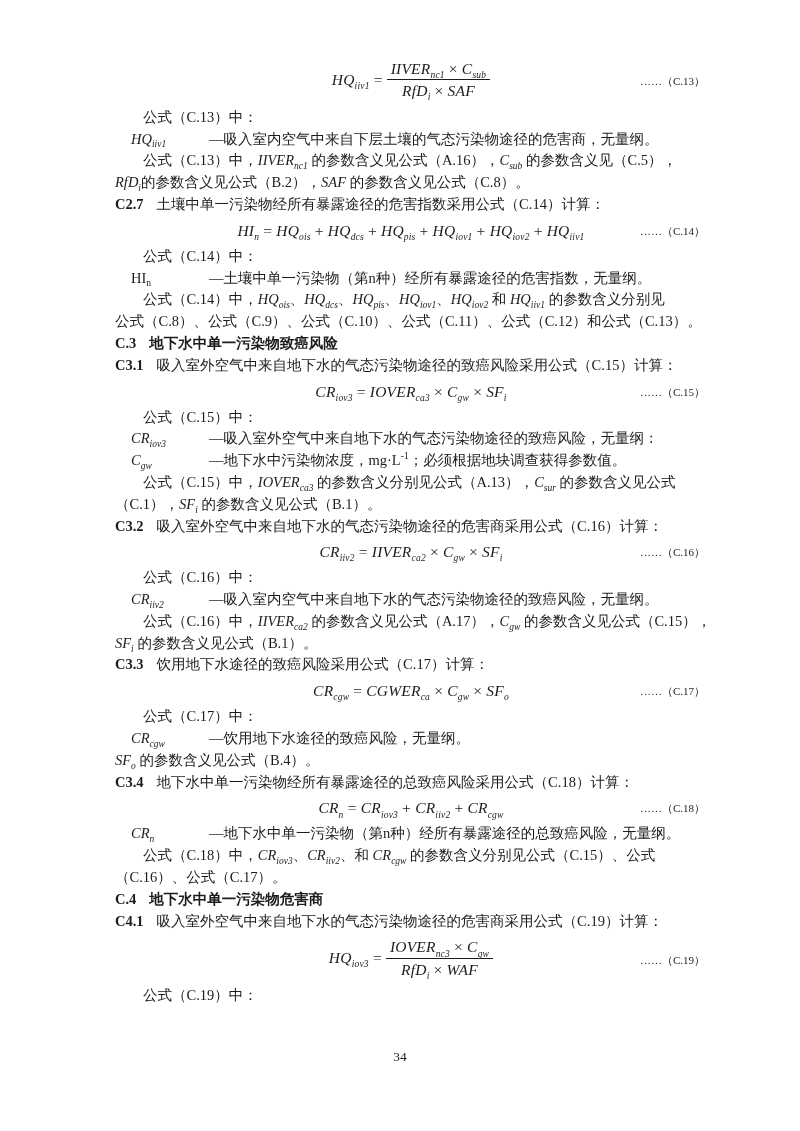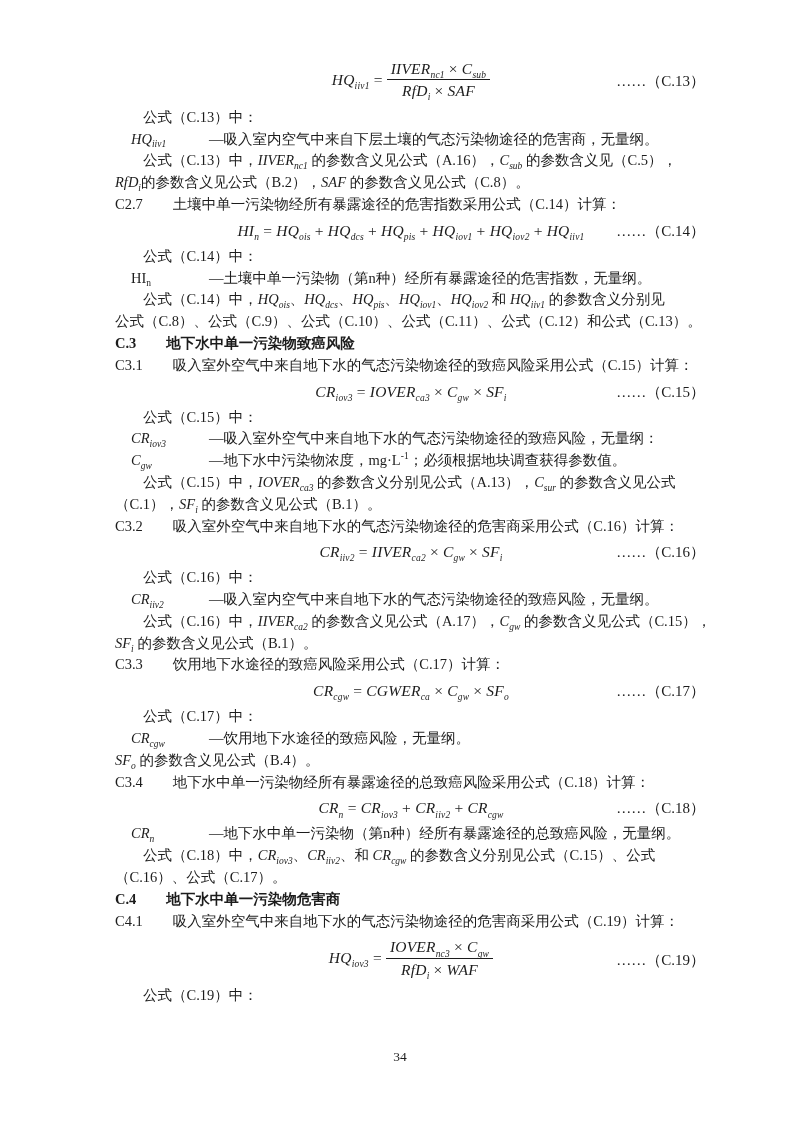--- a/index.html
+++ b/index.html
@@ -16,21 +16,21 @@
     left:115px;
     width:592px;
     top:54px;
   }
   .line{
     font-size:14.5px;
     line-height:21.8px;
     white-space:nowrap;
   }
   .ind{padding-left:28px;}
-  .h .hnum{display:inline-block;margin-right:30px;}
+  .h .hnum{display:inline-block;margin-right:13px;font-weight:bold;}
   .h.bold{font-weight:bold;}
   .defrow{
     display:flex;
     font-size:14.5px;
     line-height:21.8px;
     white-space:nowrap;
   }
   .defrow .term{
     flex:0 0 94px;
     box-sizing:border-box;
@@ -46,21 +46,21 @@
     font-size:15.5px;
     line-height:24px;
     margin:3px 0;
     white-space:nowrap;
   }
   .frow .fexpr{letter-spacing:0.2px;}
   .frow .flabel{
     position:absolute;
     right:2px;top:50%;
     transform:translateY(-50%);
-    font-size:15px;
+    font-size:11px;
     letter-spacing:0;
   }
   .frow.fracrow{margin:8px 0 6px 0;}
   .frac{
     display:inline-block;
     vertical-align:middle;
     text-align:center;
     line-height:1.25;
     margin-top:-3px;
   }

